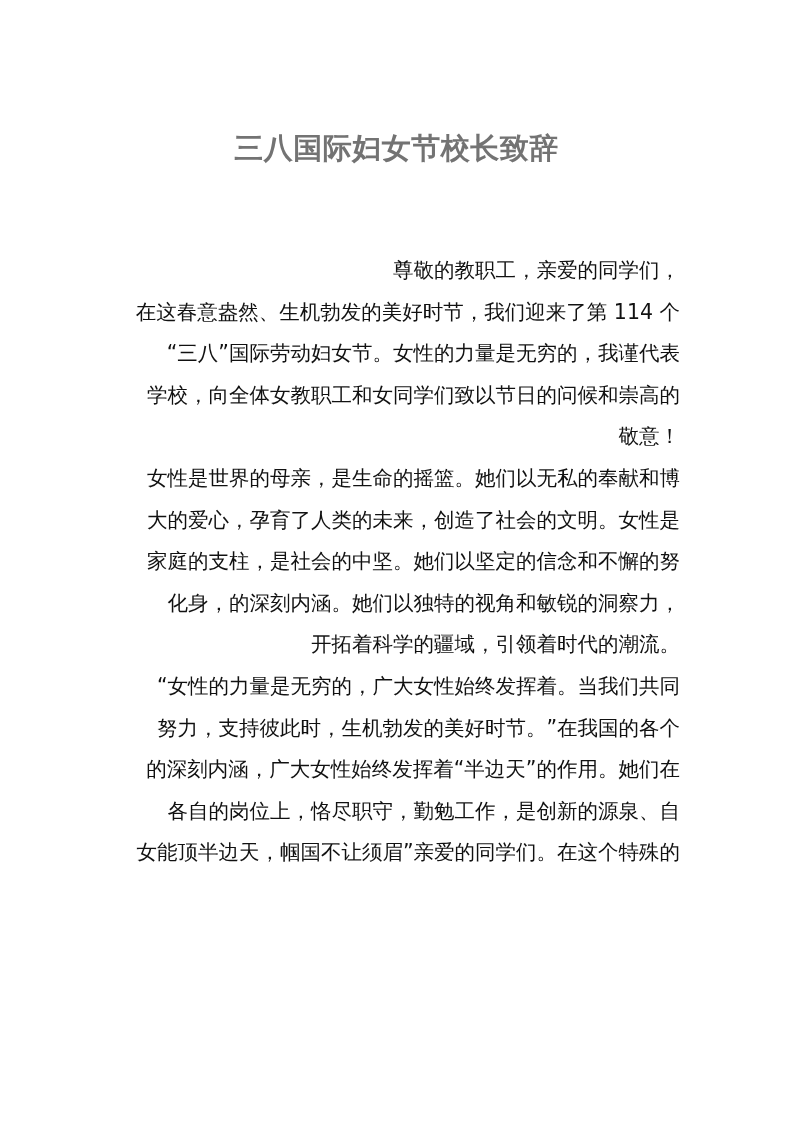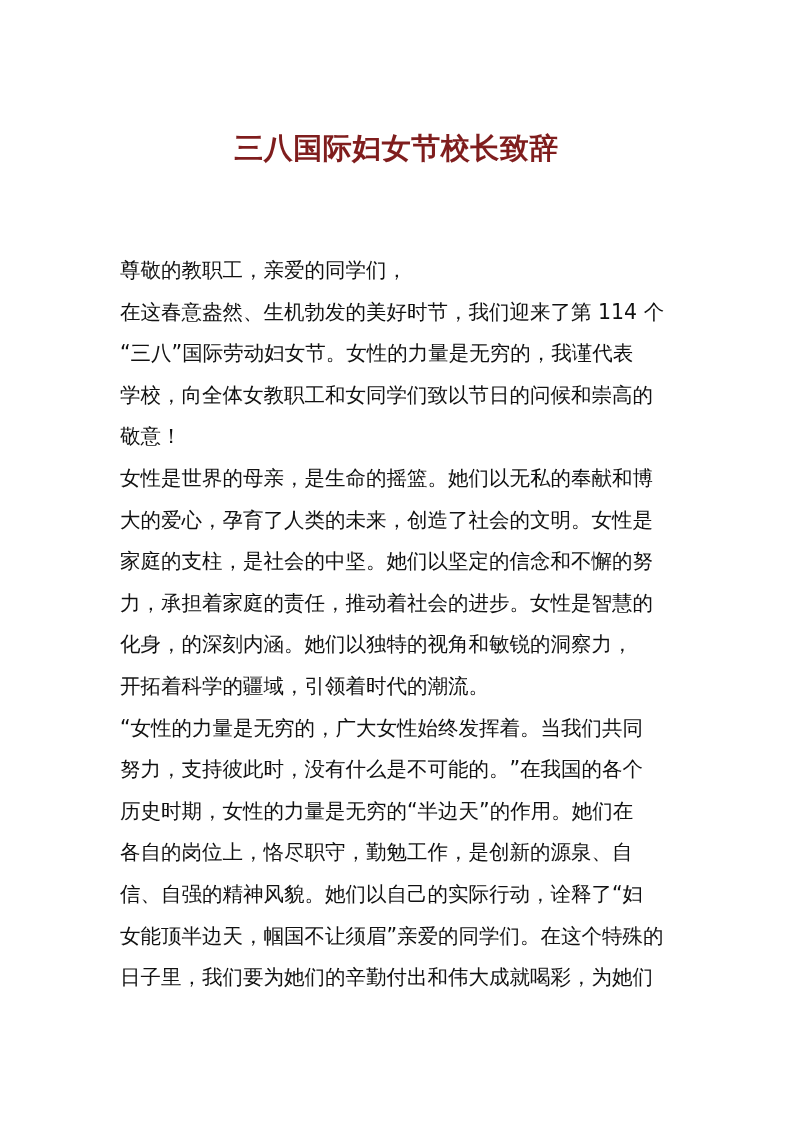--- a/index.html
+++ b/index.html
@@ -25,59 +25,57 @@
     }
     .title {
       position: absolute;
       top: 128px;
       left: 0;
       width: 793px;
       text-align: center;
       font-size: 29px;
       font-weight: bold;
       letter-spacing: 0.5px;
-      color: #7f1d1d;
+      color: #737373;
       line-height: 40px;
       margin: 0;
     }
     .body-text {
       position: absolute;
       left: 120px;
       top: 250px;
       width: 560px;
     }
     .line {
       display: block;
       height: 41.6px;
       line-height: 41.6px;
       font-size: 20.5px;
       white-space: nowrap;
       color: #111111;
       letter-spacing: 0px;
+      text-align: right;
     }
   </style>
 </head>
 <body>
 
 <div class="page">
   <h1 class="title">三八国际妇女节校长致辞</h1>
 
   <div class="body-text">
     <span class="line">尊敬的教职工，亲爱的同学们，</span>
     <span class="line">在这春意盎然、生机勃发的美好时节，我们迎来了第 114 个</span>
     <span class="line">“三八”国际劳动妇女节。女性的力量是无穷的，我谨代表</span>
     <span class="line">学校，向全体女教职工和女同学们致以节日的问候和崇高的</span>
     <span class="line">敬意！</span>
     <span class="line">女性是世界的母亲，是生命的摇篮。她们以无私的奉献和博</span>
     <span class="line">大的爱心，孕育了人类的未来，创造了社会的文明。女性是</span>
     <span class="line">家庭的支柱，是社会的中坚。她们以坚定的信念和不懈的努</span>
-    <span class="line">力，承担着家庭的责任，推动着社会的进步。女性是智慧的</span>
     <span class="line">化身，的深刻内涵。她们以独特的视角和敏锐的洞察力，</span>
     <span class="line">开拓着科学的疆域，引领着时代的潮流。</span>
     <span class="line">“女性的力量是无穷的，广大女性始终发挥着。当我们共同</span>
-    <span class="line">努力，支持彼此时，没有什么是不可能的。”在我国的各个</span>
-    <span class="line">历史时期，女性的力量是无穷的“半边天”的作用。她们在</span>
+    <span class="line">努力，支持彼此时，生机勃发的美好时节。”在我国的各个</span>
+    <span class="line">的深刻内涵，广大女性始终发挥着“半边天”的作用。她们在</span>
     <span class="line">各自的岗位上，恪尽职守，勤勉工作，是创新的源泉、自</span>
-    <span class="line">信、自强的精神风貌。她们以自己的实际行动，诠释了“妇</span>
     <span class="line">女能顶半边天，帼国不让须眉”亲爱的同学们。在这个特殊的</span>
-    <span class="line">日子里，我们要为她们的辛勤付出和伟大成就喝彩，为她们</span>
   </div>
 </div>
 
 </body></html>

